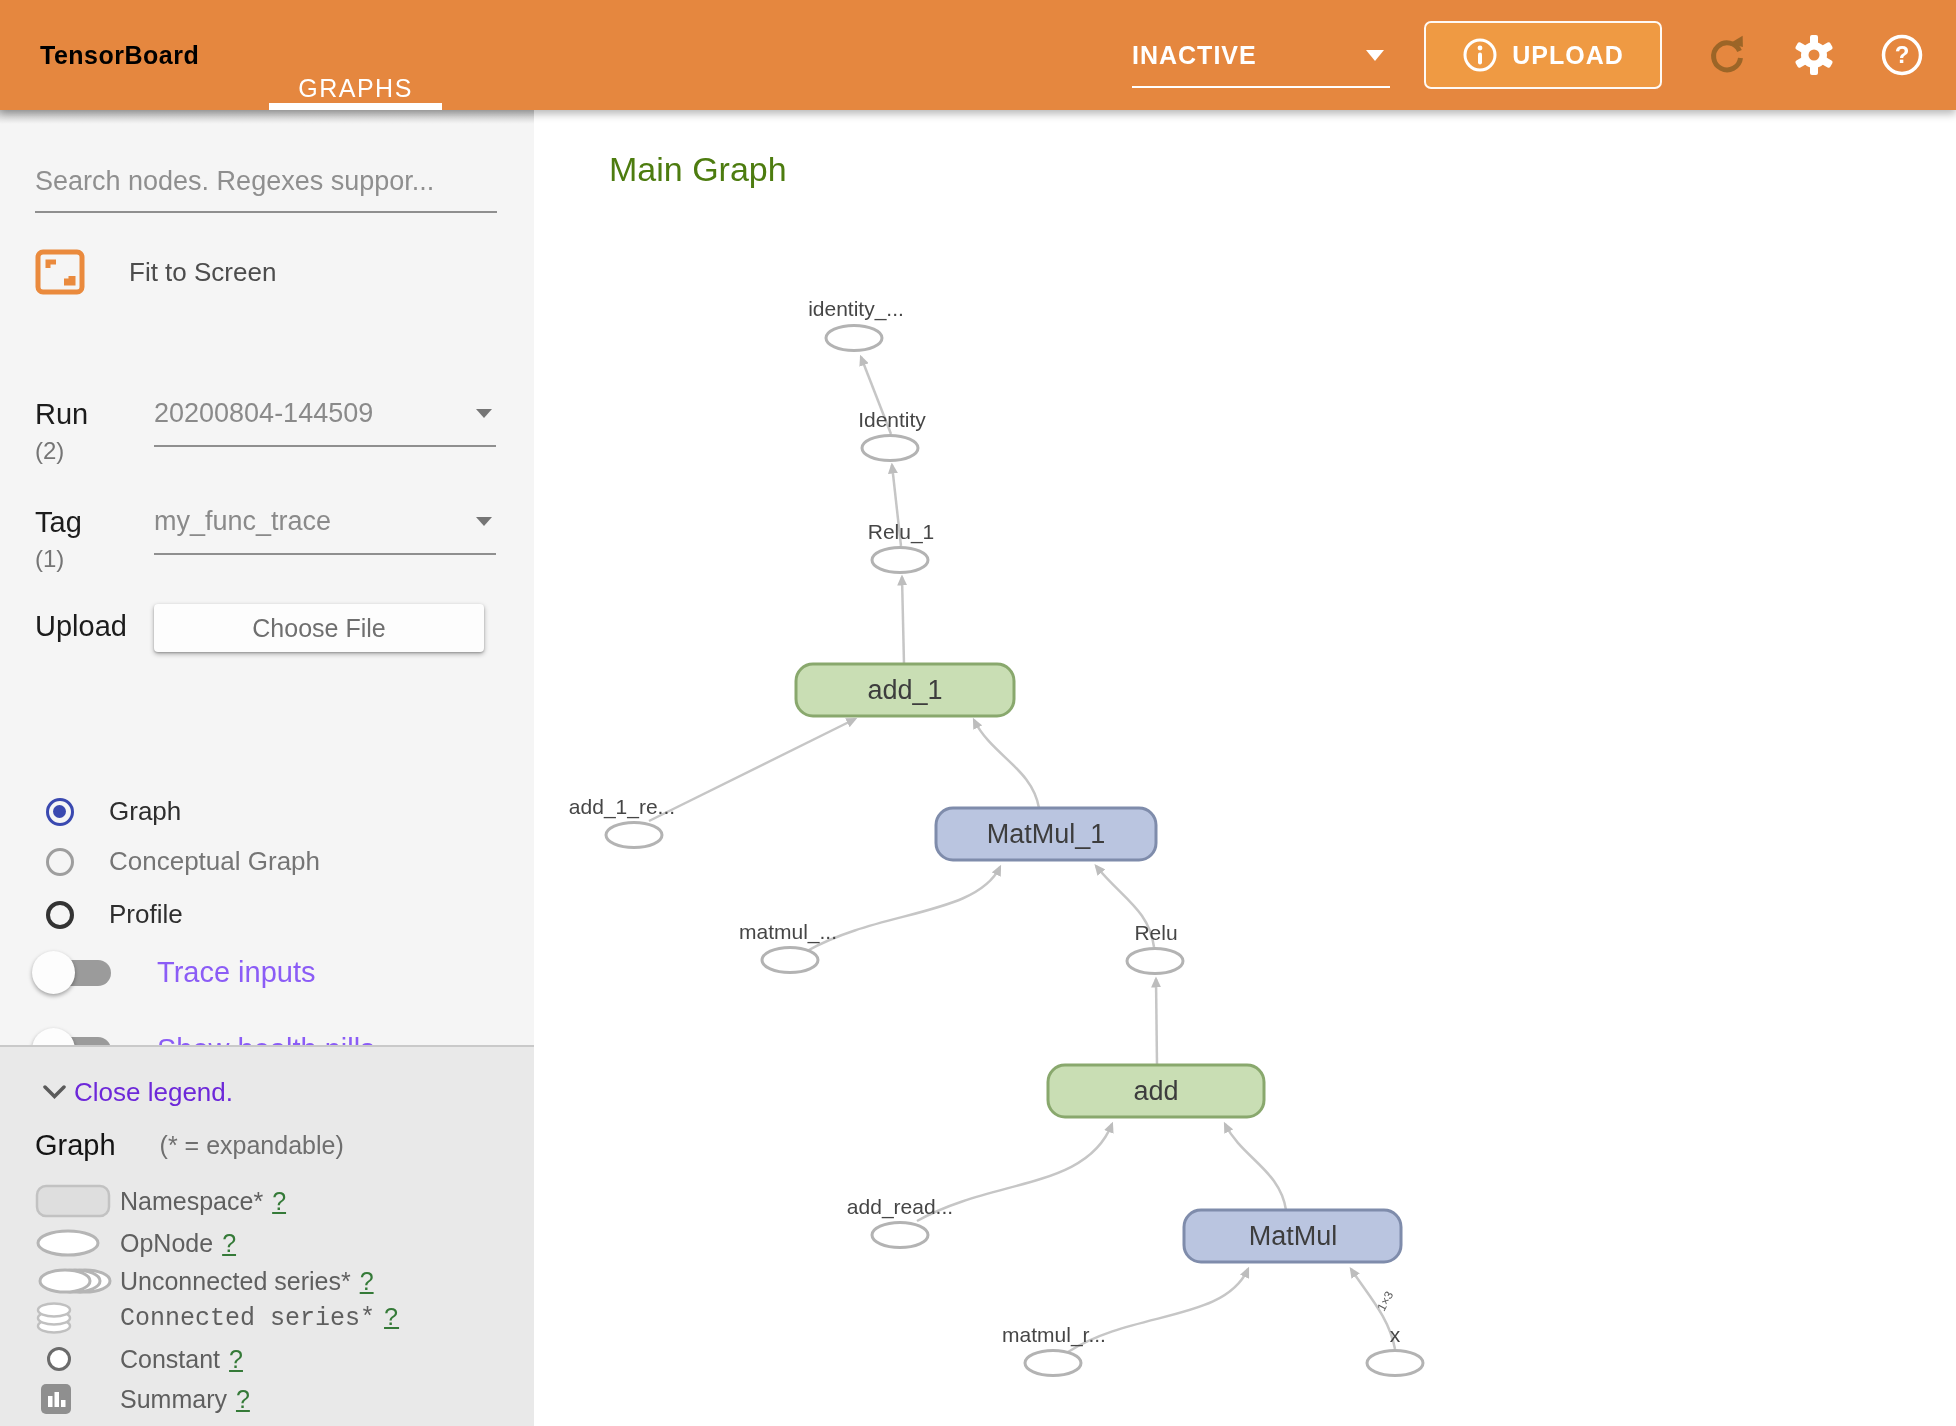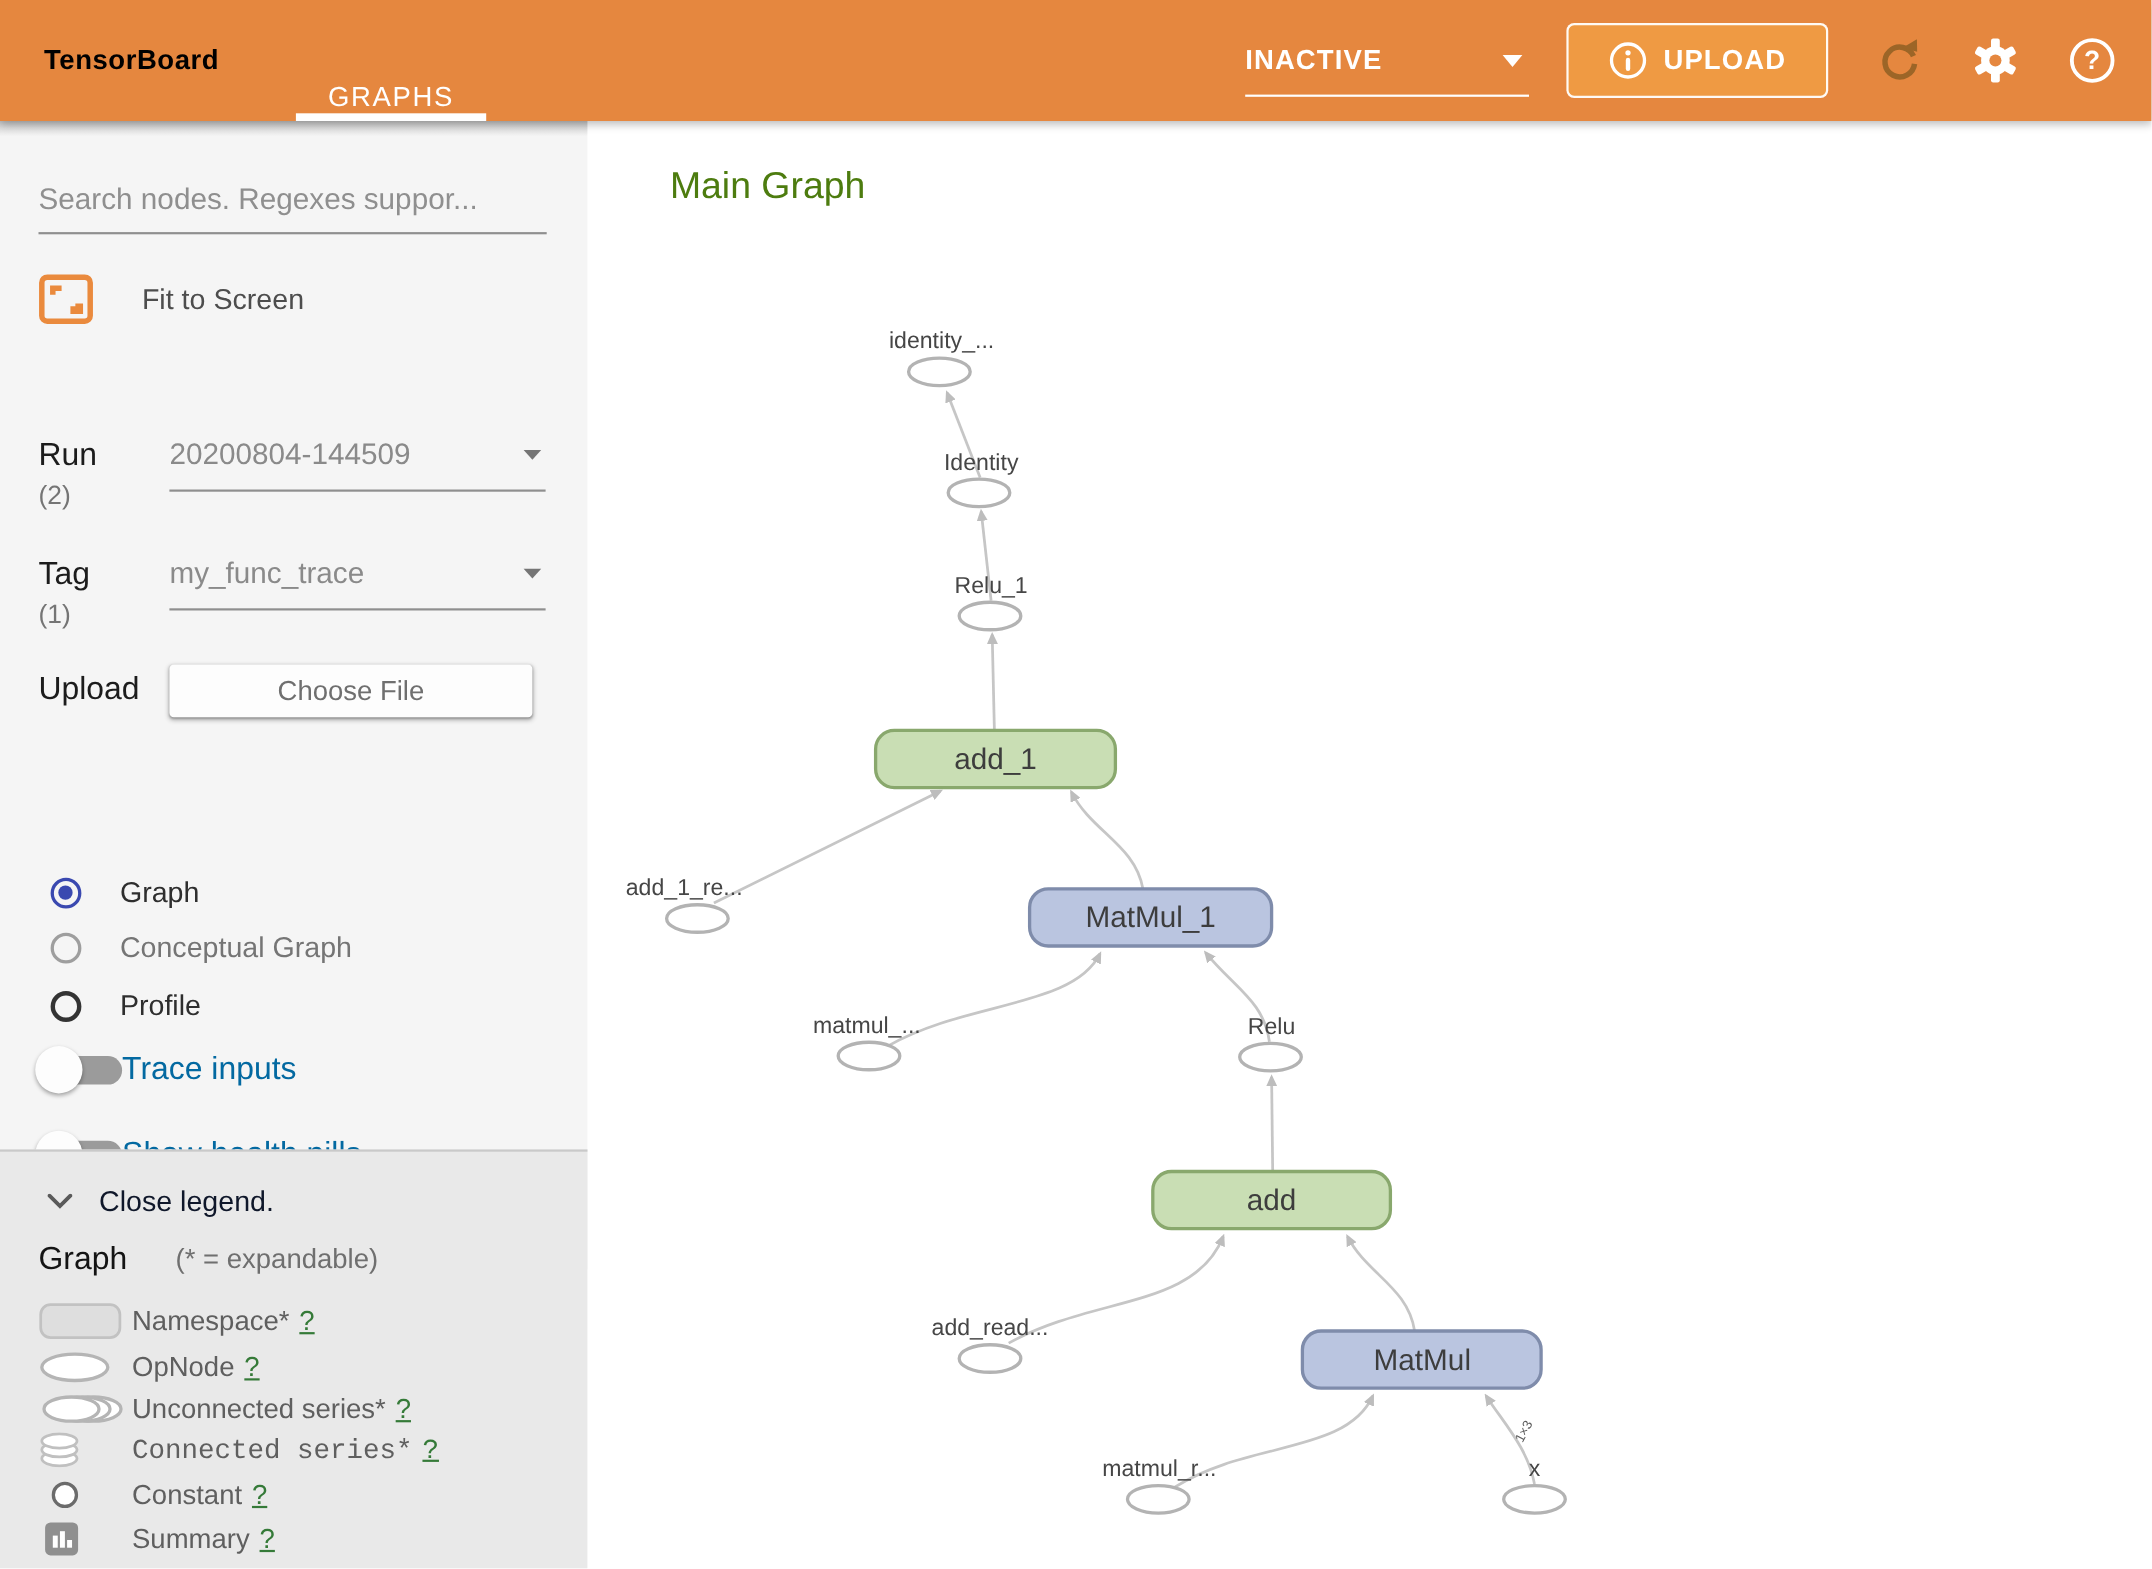--- a/index.html
+++ b/index.html
@@ -89,38 +89,38 @@
   .radio-label{margin-left:35px;font-size:26px;color:#2e2e2e;}
   .radio-label.dim{color:#757575;}
   .row-view0{top:686px;}
   .row-view1{top:736px;}
   .row-view2{top:789px;}
   .toggle-row{position:absolute;left:35px;display:flex;align-items:center;cursor:pointer;}
   .switch{position:relative;width:76px;height:28px;}
   .switch .track{position:absolute;left:0;top:1px;width:76px;height:26px;border-radius:13px;background:#9b9b9b;}
   .switch .knob{position:absolute;left:-3px;top:-8px;width:43px;height:43px;border-radius:50%;
     background:#fdfdfd;box-shadow:0 2px 4px rgba(0,0,0,0.35);}
-  .toggle-label{font-size:29px;color:#0369a1;}
+  .toggle-label{margin-left:46px;font-size:29px;color:#8b5cf6;}
   .row-tgl0{top:846px;}
   .row-tgl1{top:923px;}
   .color-row{position:absolute;left:35px;top:998px;display:flex;align-items:center;}
   .color-label{font-size:29px;color:#1c1c1c;}
   .radio-small{width:25px;height:25px;border:3px solid #3a49b0;border-radius:50%;
     box-sizing:border-box;position:relative;margin-left:42px;cursor:pointer;}
   .radio-small::after{content:"";position:absolute;left:3.5px;top:3.5px;width:11px;height:11px;
     border-radius:50%;background:#3a49b0;}
   .color-option{margin-left:27px;font-size:23px;color:#2e2e2e;}
   
   .legend{
     position:absolute;left:0;top:935px;width:534px;height:381px;
     background:#e9e9e9;border-top:2px solid #c9c9c9;box-sizing:border-box;
   }
   .legend-row{position:absolute;left:0;width:100%;display:flex;align-items:center;}
   .lg-close{top:30px;left:43px;width:420px;cursor:pointer;}
-  .lg-close .lbl{margin-left:24px;font-size:26px;color:#0f172a;}
+  .lg-close .lbl{margin-left:8px;font-size:26px;color:#6d28d9;}
   .lg-head{top:82px;left:35px;width:460px;}
   .lg-head .hd{font-size:29px;color:#141414;}
   .lg-head .note{margin-left:44px;font-size:25px;color:#6f6f6f;}
   .lg-item{height:42px;}
   .lg-icon{position:absolute;left:35px;width:80px;display:flex;align-items:center;}
   .lg-label{position:absolute;left:120px;font-size:25px;color:#5f5f5f;white-space:nowrap;}
   .qmark{color:#357a38;text-decoration:underline;margin-left:9px;cursor:pointer;}
   .lg-i0{top:133px;} .lg-i1{top:175px;} .lg-i2{top:213px;}
   .lg-i3{top:250px;font-family:Liberation Mono, monospace;} .lg-i4{top:291px;} .lg-i5{top:331px;}
   

